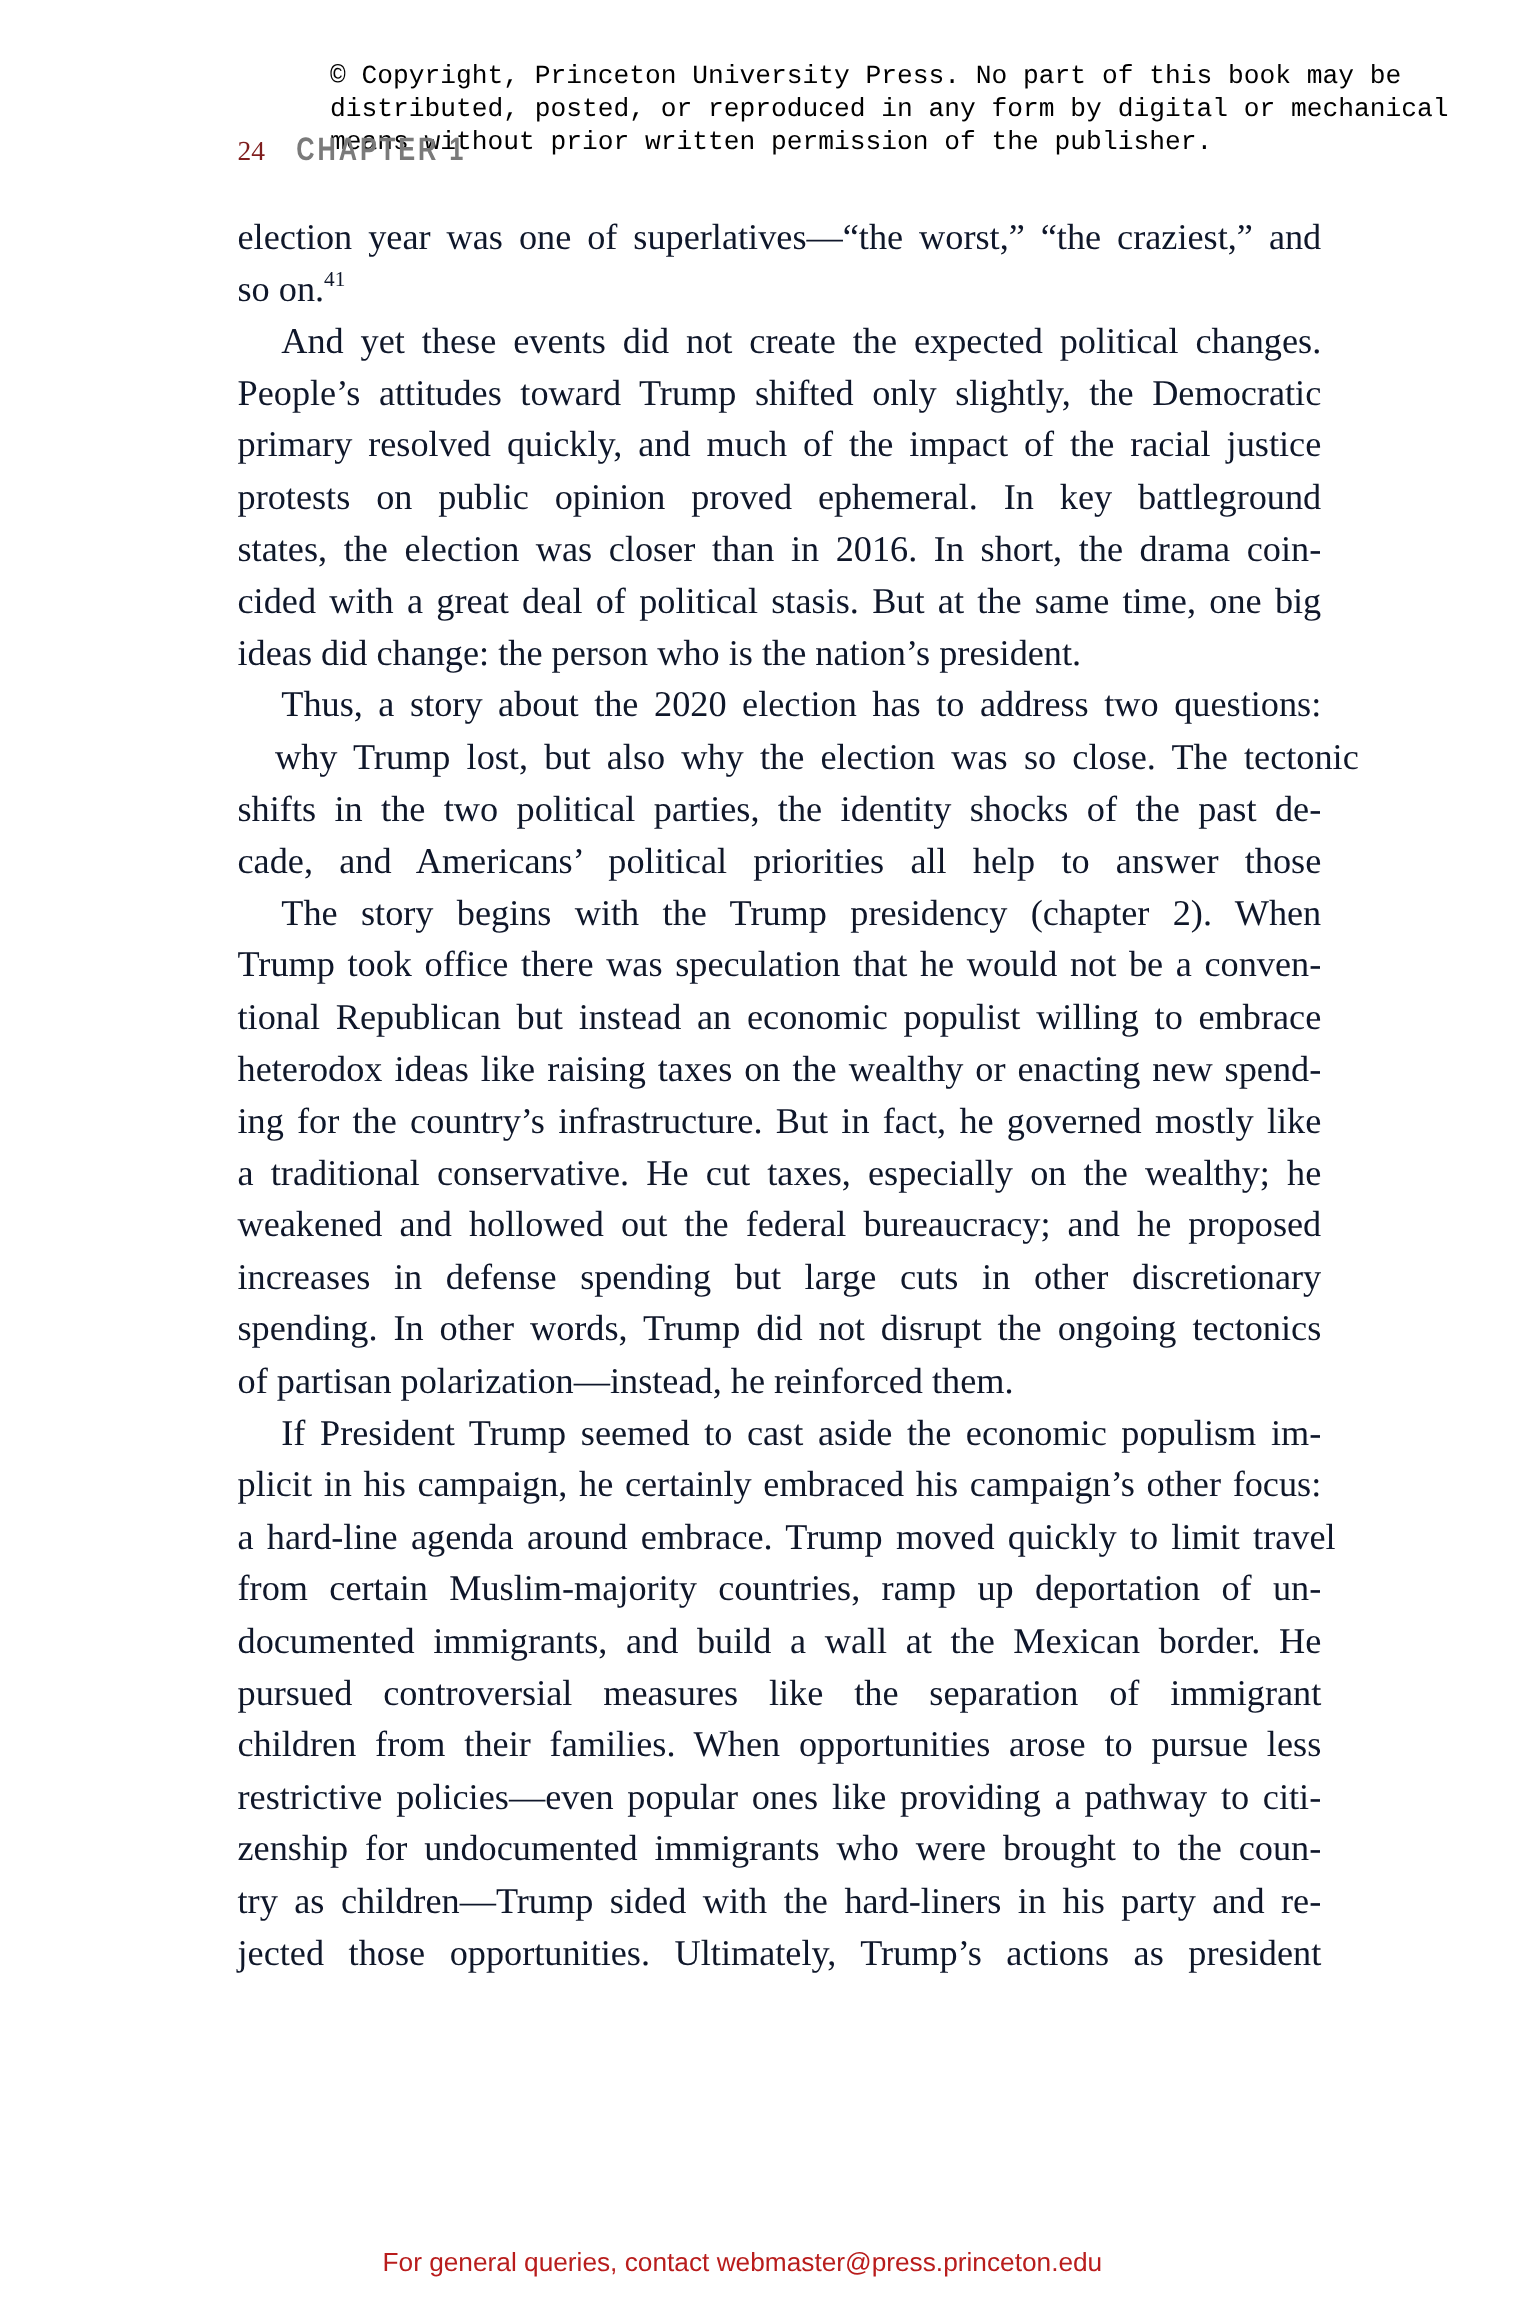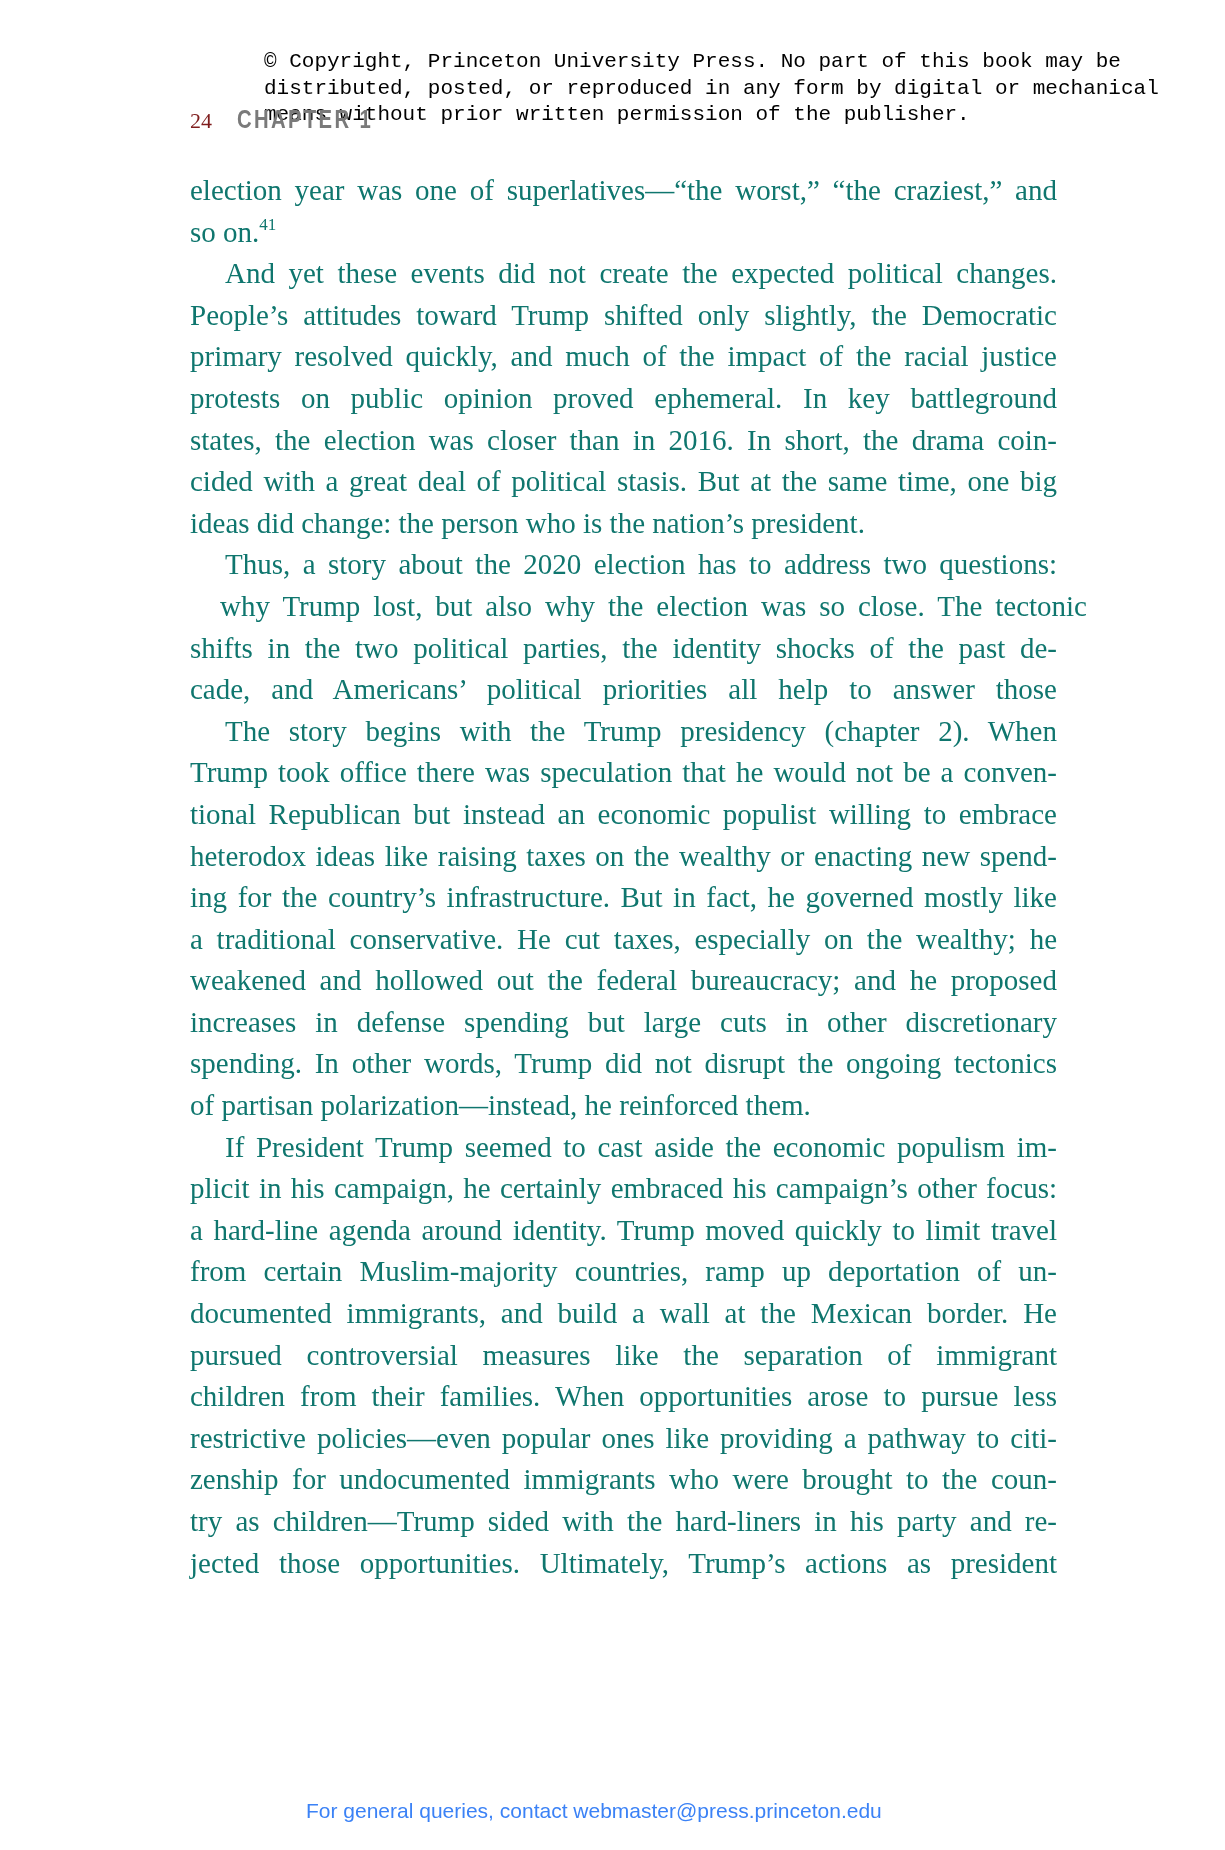--- a/index.html
+++ b/index.html
@@ -54,21 +54,21 @@
     display: inline-block;
   }
   .body-text {
     position: absolute;
     left: 190px;
     top: 170px;
     width: 867px;
     font-family: "Liberation Serif", serif;
     font-size: 29px;
     line-height: 41.6px;
-    color: #0f766e;
+    color: #0f172a;
   }
   .line {
     display: block;
     height: 41.6px;
     white-space: nowrap;
     text-align: justify;
     text-align-last: justify;
     overflow: visible;
   }
   .line.last {
@@ -81,21 +81,21 @@
     font-size: 17px;
     vertical-align: 12px;
     line-height: 0;
   }
   .footer {
     position: absolute;
     left: 306px;
     top: 1799px;
     font-family: "Liberation Sans", sans-serif;
     font-size: 21px;
-    color: #3b82f6;
+    color: #b91c1c;
     white-space: nowrap;
   }
 </style>
 </head>
 <body>
 
 <div class="copyright">
   <span class="cline">© Copyright, Princeton University Press. No part of this book may be</span>
   <span class="cline">distributed, posted, or reproduced in any form by digital or mechanical</span>
   <span class="cline">means without prior written permission of the publisher.</span>
@@ -134,21 +134,21 @@
       <span class="line"><span style="display: inline-block; white-space: nowrap; word-spacing: 3.33523px;">ing for the country’s infrastructure. But in fact, he governed mostly like</span></span>
       <span class="line"><span style="display: inline-block; white-space: nowrap; word-spacing: 6.49688px;">a traditional conservative. He cut taxes, especially on the wealthy; he</span></span>
       <span class="line"><span style="display: inline-block; white-space: nowrap; word-spacing: 6.41667px;">weakened and hollowed out the federal bureaucracy; and he proposed</span></span>
       <span class="line"><span style="display: inline-block; white-space: nowrap; word-spacing: 11.6562px;">increases in defense spending but large cuts in other discretionary</span></span>
       <span class="line"><span style="display: inline-block; white-space: nowrap; word-spacing: 5.50312px;">spending. In other words, Trump did not disrupt the ongoing tectonics</span></span>
       <span class="line last"><span>of partisan polarization—instead, he reinforced them.</span></span>
     </div>
     <div>
       <span class="line indent"><span style="display: inline-block; white-space: nowrap; word-spacing: 4.42969px;">If President Trump seemed to cast aside the economic populism im-</span></span>
       <span class="line"><span style="display: inline-block; white-space: nowrap; word-spacing: 2.0625px;">plicit in his campaign, he certainly embraced his campaign’s other focus:</span></span>
-      <span class="line"><span style="display: inline-block; white-space: nowrap; word-spacing: 3.36875px;">a hard-line agenda around identity. Trump moved quickly to limit travel</span></span>
+      <span class="line"><span style="display: inline-block; white-space: nowrap; word-spacing: 3.36875px;">a hard-line agenda around embrace. Trump moved quickly to limit travel</span></span>
       <span class="line"><span style="display: inline-block; white-space: nowrap; word-spacing: 9.82031px;">from certain Muslim-majority countries, ramp up deportation of un-</span></span>
       <span class="line"><span style="display: inline-block; white-space: nowrap; word-spacing: 7.61562px;">documented immigrants, and build a wall at the Mexican border. He</span></span>
       <span class="line"><span style="display: inline-block; white-space: nowrap; word-spacing: 17.4397px;">pursued controversial measures like the separation of immigrant</span></span>
       <span class="line"><span style="display: inline-block; white-space: nowrap; word-spacing: 7.80382px;">children from their families. When opportunities arose to pursue less</span></span>
       <span class="line"><span style="display: inline-block; white-space: nowrap; word-spacing: 3.72049px;">restrictive policies—even popular ones like providing a pathway to citi-</span></span>
       <span class="line"><span style="display: inline-block; white-space: nowrap; word-spacing: 6.22222px;">zenship for undocumented immigrants who were brought to the coun-</span></span>
       <span class="line"><span style="display: inline-block; white-space: nowrap; word-spacing: 5.91761px;">try as children—Trump sided with the hard-liners in his party and re-</span></span>
       <span class="line"><span style="display: inline-block; white-space: nowrap; word-spacing: 12.3973px;">jected those opportunities. Ultimately, Trump’s actions as president</span></span>
     </div>
   </div>

